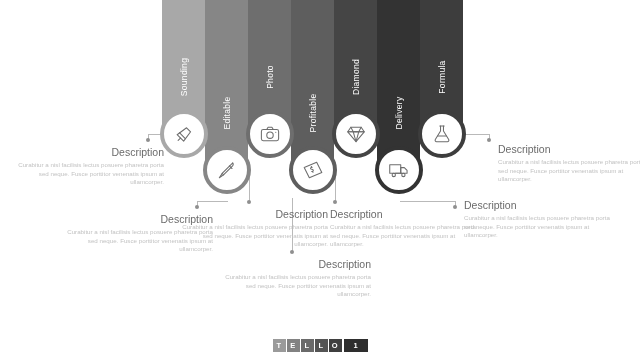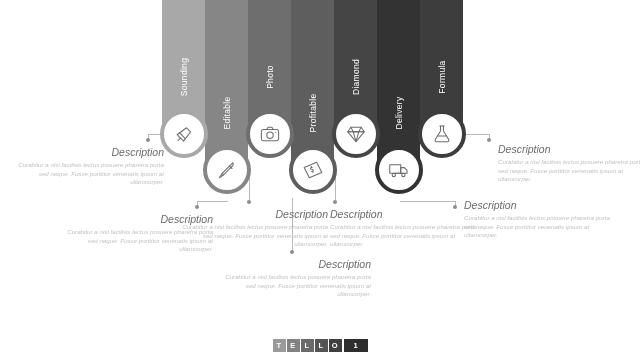--- a/index.html
+++ b/index.html
@@ -69,21 +69,20 @@
     position: absolute;
     width: 4px;
     height: 4px;
     border-radius: 50%;
   }
 
   
   .desc {
     position: absolute;
     width: 148px;
-    font-style: italic;
   }
   .desc .title {
     font-size: 10.5px;
     line-height: 13px;
     margin: 0 0 2px 0;
     font-weight: 400;
   }
   .desc .body {
     font-size: 6.2px;
     line-height: 8.6px;

